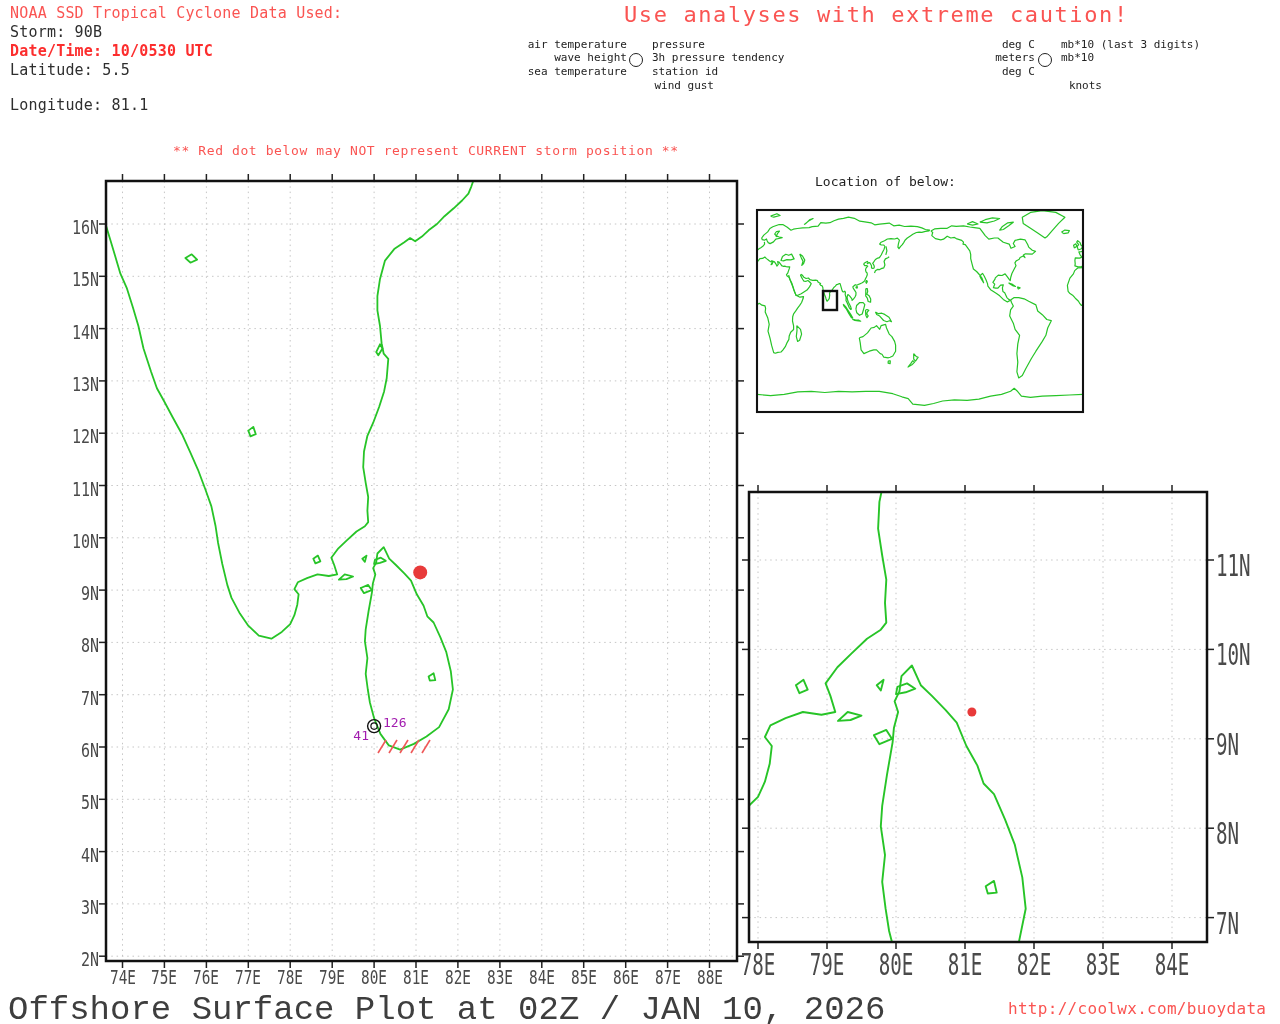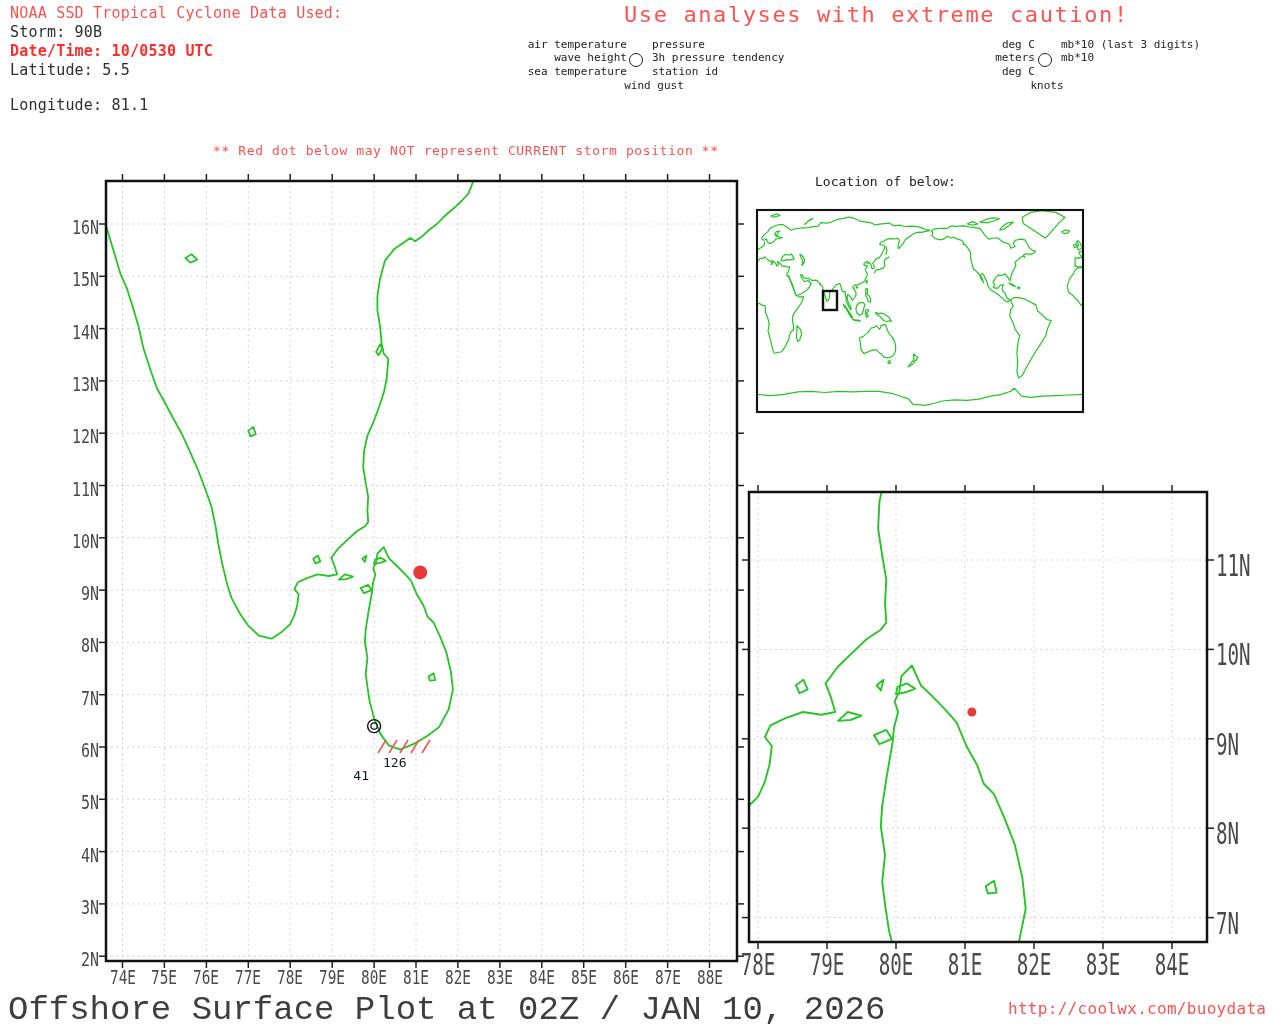--- a/index.html
+++ b/index.html
@@ -6,33 +6,33 @@
   body{width:1280px;height:1024px;position:relative;overflow:hidden;
        font-family:"DejaVu Sans Mono",monospace;}
   .hdr-line{position:absolute;left:10px;font:15px/18.5px "DejaVu Sans Mono",monospace;
             color:#2e2e2e;letter-spacing:.2px;white-space:pre;}
   .red{color:#fa5452;}
   .redbold{color:#fc2d2d;font-weight:bold;}
   #caution{position:absolute;left:624px;top:2px;font:22px "DejaVu Sans Mono",monospace;
            color:#fa5452;letter-spacing:1.6px;white-space:pre;}
   .leg{position:absolute;font:11px/12px "DejaVu Sans Mono",monospace;color:#222;white-space:pre;}
   .leg-r{text-align:right;}
-  .leg-c{text-align:center;}
+  .leg-c{text-align:right;}
   .legcircle{position:absolute;width:12px;height:12px;border:1.4px solid #222;
              border-radius:50%;background:#fff;}
   #warning{position:absolute;left:173px;top:143px;font:13px "DejaVu Sans Mono",monospace;
-           color:#fa5452;letter-spacing:.6px;white-space:pre;margin-left:40px;}
+           color:#fa5452;letter-spacing:.6px;white-space:pre;}
   #domain-title{position:absolute;left:815px;top:174px;width:160px;
                 font:13px "DejaVu Sans Mono",monospace;color:#222;white-space:pre;}
   .axlab{position:absolute;font-family:"DejaVu Sans Mono",monospace;color:#4a4a4a;white-space:pre;}
   .axm-x{font-size:20px;width:60px;text-align:center;transform:scale(.72,1);transform-origin:50% 0;}
   .axm-y{font-size:20px;width:46px;text-align:right;transform:scale(.75,1);transform-origin:100% 0;}
   .axi-x{font-size:30px;width:84px;text-align:center;transform:scale(.64,1);transform-origin:50% 0;}
   .axi-y{font-size:30px;width:84px;text-align:left;transform:scale(.64,1);transform-origin:0 0;}
-  .stval{position:absolute;font:13px "DejaVu Sans Mono",monospace;color:#0f172a;white-space:pre;margin-top:40px;}
+  .stval{position:absolute;font:13px "DejaVu Sans Mono",monospace;color:#a21caf;white-space:pre;}
   #footer-title{position:absolute;left:8px;top:991px;font:34px "Liberation Mono","DejaVu Sans Mono",monospace;
                 color:#3e3e3e;letter-spacing:0;white-space:pre;}
   #footer-url{position:absolute;left:1008px;top:999px;font:16px "DejaVu Sans Mono",monospace;
               color:#fa5452;letter-spacing:.3px;white-space:pre;}
   svg{position:absolute;left:0;top:0;}
 </style>
 </head>
 <body>
 
 <svg id="chart" width="1280" height="1024">

